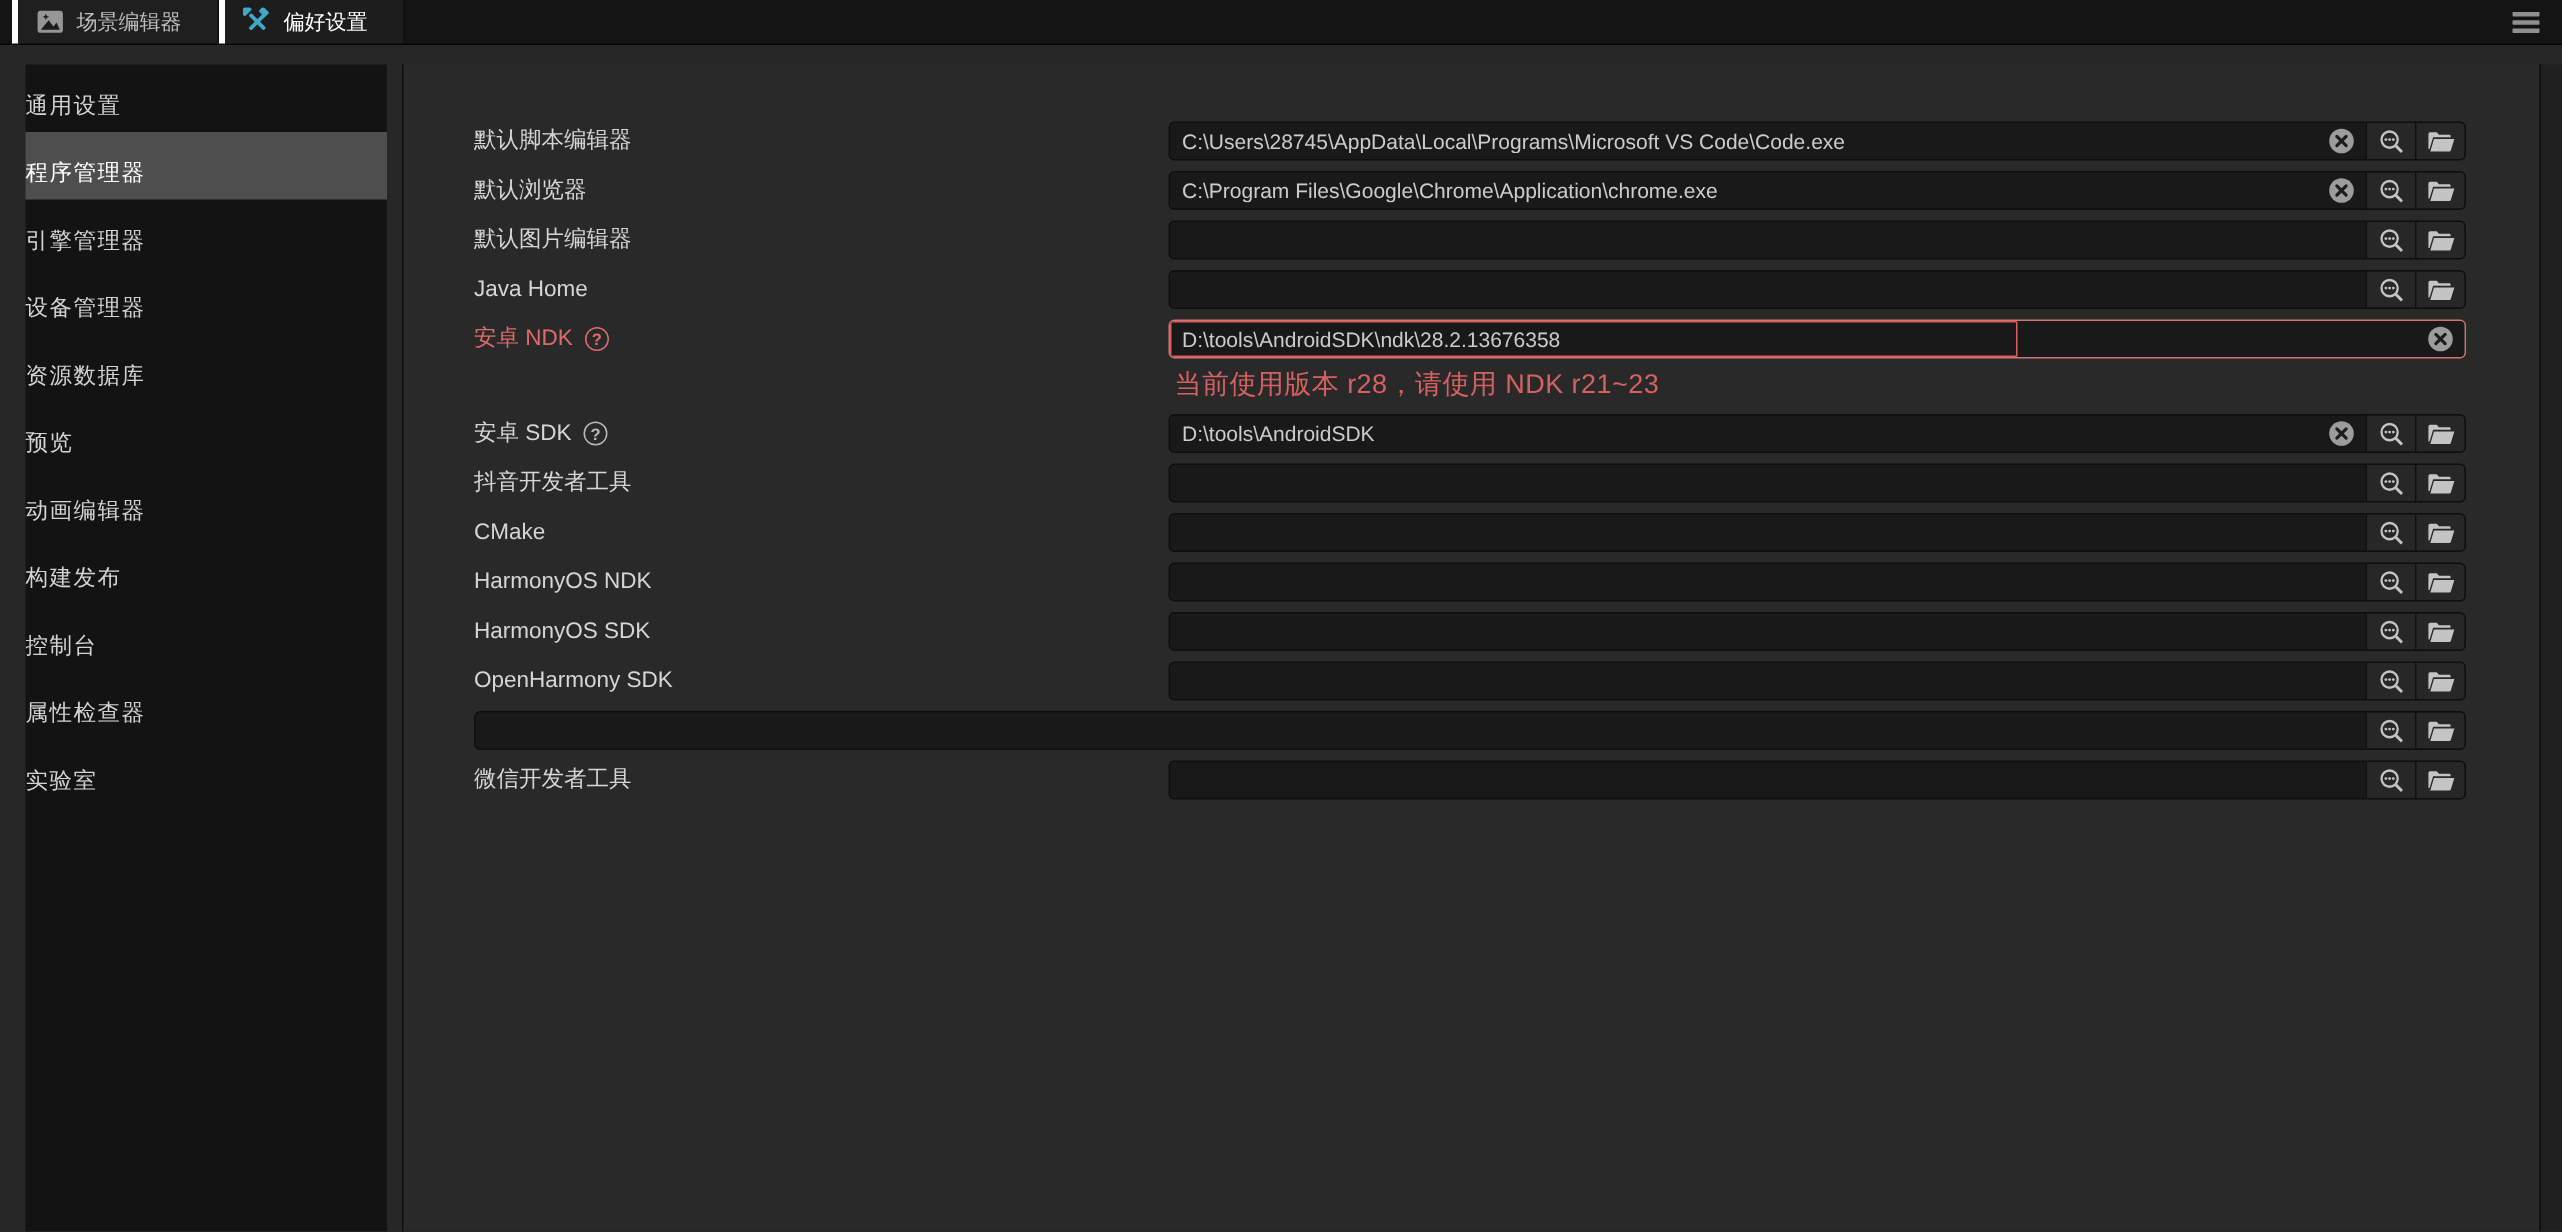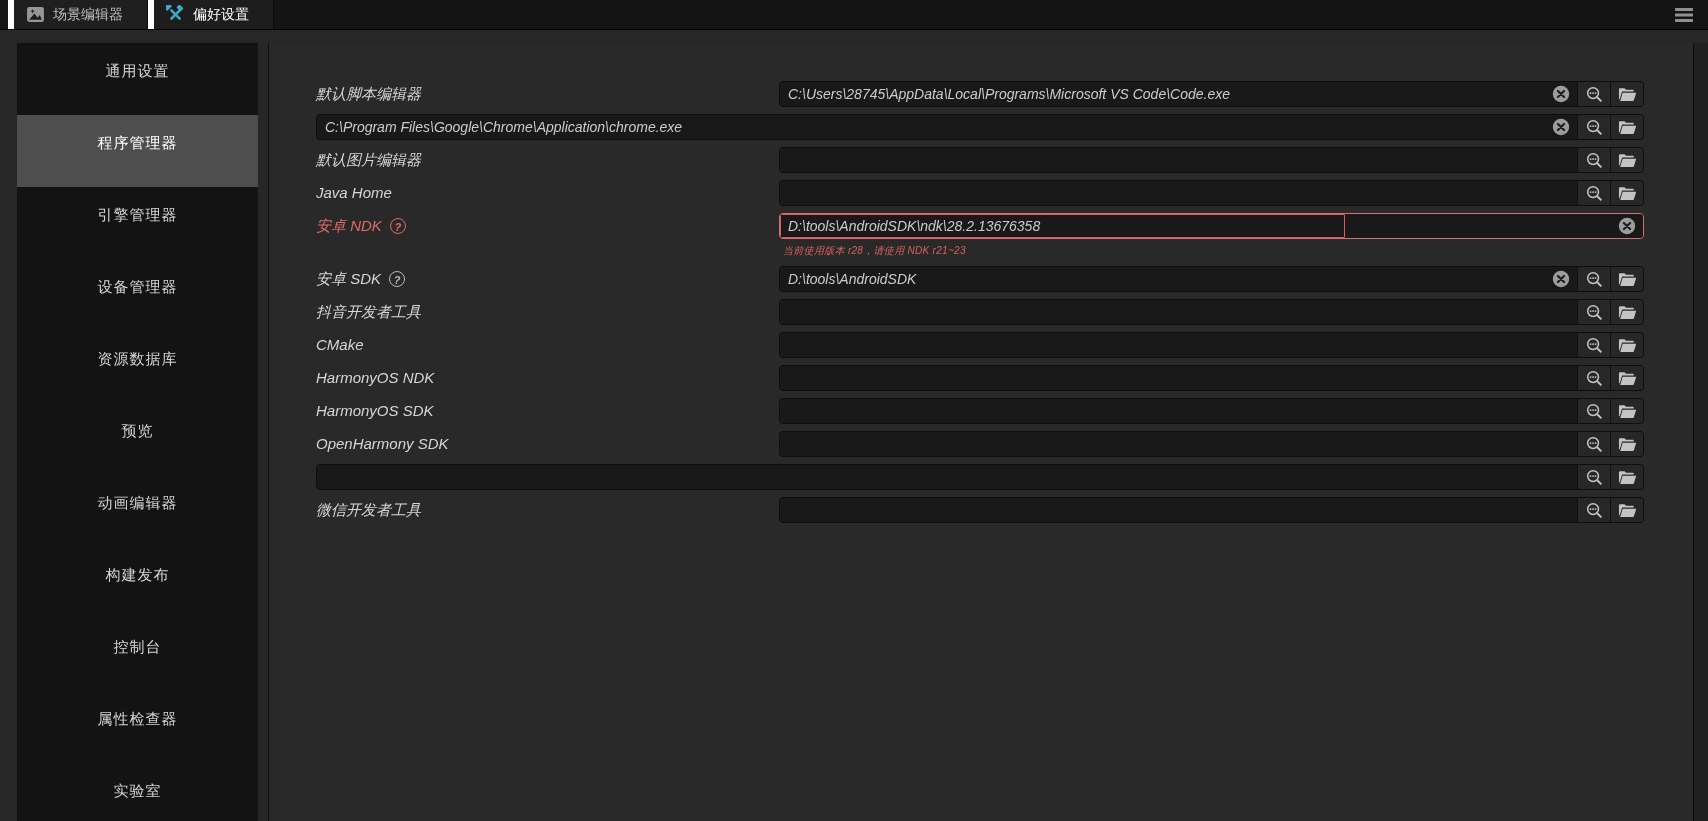--- a/index.html
+++ b/index.html
@@ -11,47 +11,47 @@
   }
   
   .tabbar{
     position:absolute;top:0;left:0;right:0;height:30px;
     background:#141414;border-bottom:1px solid #000;
     display:flex;align-items:stretch;padding-left:8px;box-sizing:border-box;
   }
   .tab{
     display:flex;align-items:center;gap:8px;
     padding:0 24px 0 12px;background:#1f1f1f;
-    border-right:1px solid #0c0c0c;border-left:6px solid #ffffff;
+    border-right:1px solid #0c0c0c;border-left:4px solid #ffffff;
     font-size:14px;color:#bdbdbd;cursor:default;white-space:nowrap;
   }
   .tab.active{color:#ffffff;background:#1d1d1d;}
   .tab .ticon{width:19px;height:19px;display:inline-flex;}
   .tab .ticon svg{width:100%;height:100%;}
   .menu-btn{margin-left:auto;align-self:center;margin-right:14px;width:20px;height:16px;}
   
   .main{
     position:absolute;top:31px;left:0;right:0;bottom:0;
     background:#272727;display:flex;align-items:stretch;
     padding:12px 0 0 17px;box-sizing:border-box;
   }
   .sidebar{width:241px;background:#131313;flex:none;}
   .side-item{
-    height:72px;line-height:56px;text-align:center;
+    height:45px;line-height:56px;
     color:#d4d4d4;font-size:15px;cursor:default;letter-spacing:1px;
   }
   .side-item.selected{background:#4e4e4e;color:#ffffff;}
   .panel-gap{width:10px;flex:none;}
   .content{
     flex:1;background:#292929;border-left:1px solid #101010;
     padding:38px 49px 0 47px;box-sizing:border-box;overflow:hidden;
   }
   .right-strip{width:14px;flex:none;background:#202020;border-left:1px solid #0c0c0c;}
   
-  .row{display:flex;flex-wrap:wrap;margin-bottom:7px;align-items:flex-end;font-style:italic;}
+  .row{display:flex;flex-wrap:wrap;margin-bottom:7px;align-items:flex-end;}
   .label-cell{
     width:463px;flex:none;height:26px;line-height:26px;
     font-size:15px;color:#d6d6d6;display:flex;align-items:center;gap:8px;
   }
   .label-cell.err{color:#e06b6b;}
   .help{
     width:16px;height:16px;border-radius:50%;border:1.5px solid #b9b9b9;
     color:#b9b9b9;font-size:11px;line-height:16px;text-align:center;
     box-sizing:border-box;font-weight:bold;
   }
@@ -77,21 +77,21 @@
   }
   .input-area.with-sel .spacer{flex:1;}
   .clear-btn{width:18px;height:18px;flex:none;margin-left:8px;align-self:center;}
   .icon-btn{
     width:32px;flex:none;background:#272727;border-left:1px solid #101010;
     display:flex;align-items:center;justify-content:center;
   }
   .icon-btn svg{width:19px;height:19px;}
   .warning{
     width:100%;margin-left:463px;box-sizing:border-box;
-    padding:5px 0 1px 4px;font-size:10px;color:#d66161;letter-spacing:.3px;
+    padding:5px 0 1px 4px;font-size:18px;color:#d66161;letter-spacing:.3px;
   }
 </style>
 </head>
 <body>
 
 <div class="tabbar">
 
   <div class="tab">
       <span class="ticon">
         <svg viewBox="0 0 18 18">
@@ -167,20 +167,23 @@
           </div>
           <div class="icon-btn">
             <svg viewBox="0 0 20 17" fill="#c4c4c4">
               <path d="M1 3 Q1 1.8 2.2 1.8 L6.8 1.8 L8.4 3.6 L15.6 3.6 Q16.6 3.6 16.6 4.6 L16.6 5.4 L4.3 5.4 L1.8 13.5 L1 13.5 Z"></path>
               <path d="M4.9 6.6 L19.2 6.6 L16.7 14.6 Q16.5 15.3 15.7 15.3 L2.3 15.3 Z"></path>
             </svg>
           </div>
         </div>
       </div>
       <div class="row">
+        <div class="label-cell">
+          <span>默认浏览器</span>
+        </div>
         <div class="control">
           <div class="input-area">
             <span class="input-text">C:\Program Files\Google\Chrome\Application\chrome.exe</span>
             <span class="clear-btn"><svg viewBox="0 0 18 18">
                 <circle cx="9" cy="9" r="8.2" fill="#9c9c9c"></circle>
                 <path d="M5.9 5.9 L12.1 12.1 M12.1 5.9 L5.9 12.1" stroke="#1d1d1d" stroke-width="2.1" stroke-linecap="round"></path>
               </svg></span>
           </div>
           <div class="icon-btn">
             <svg viewBox="0 0 20 20" fill="none" stroke="#c4c4c4" stroke-width="1.6">

